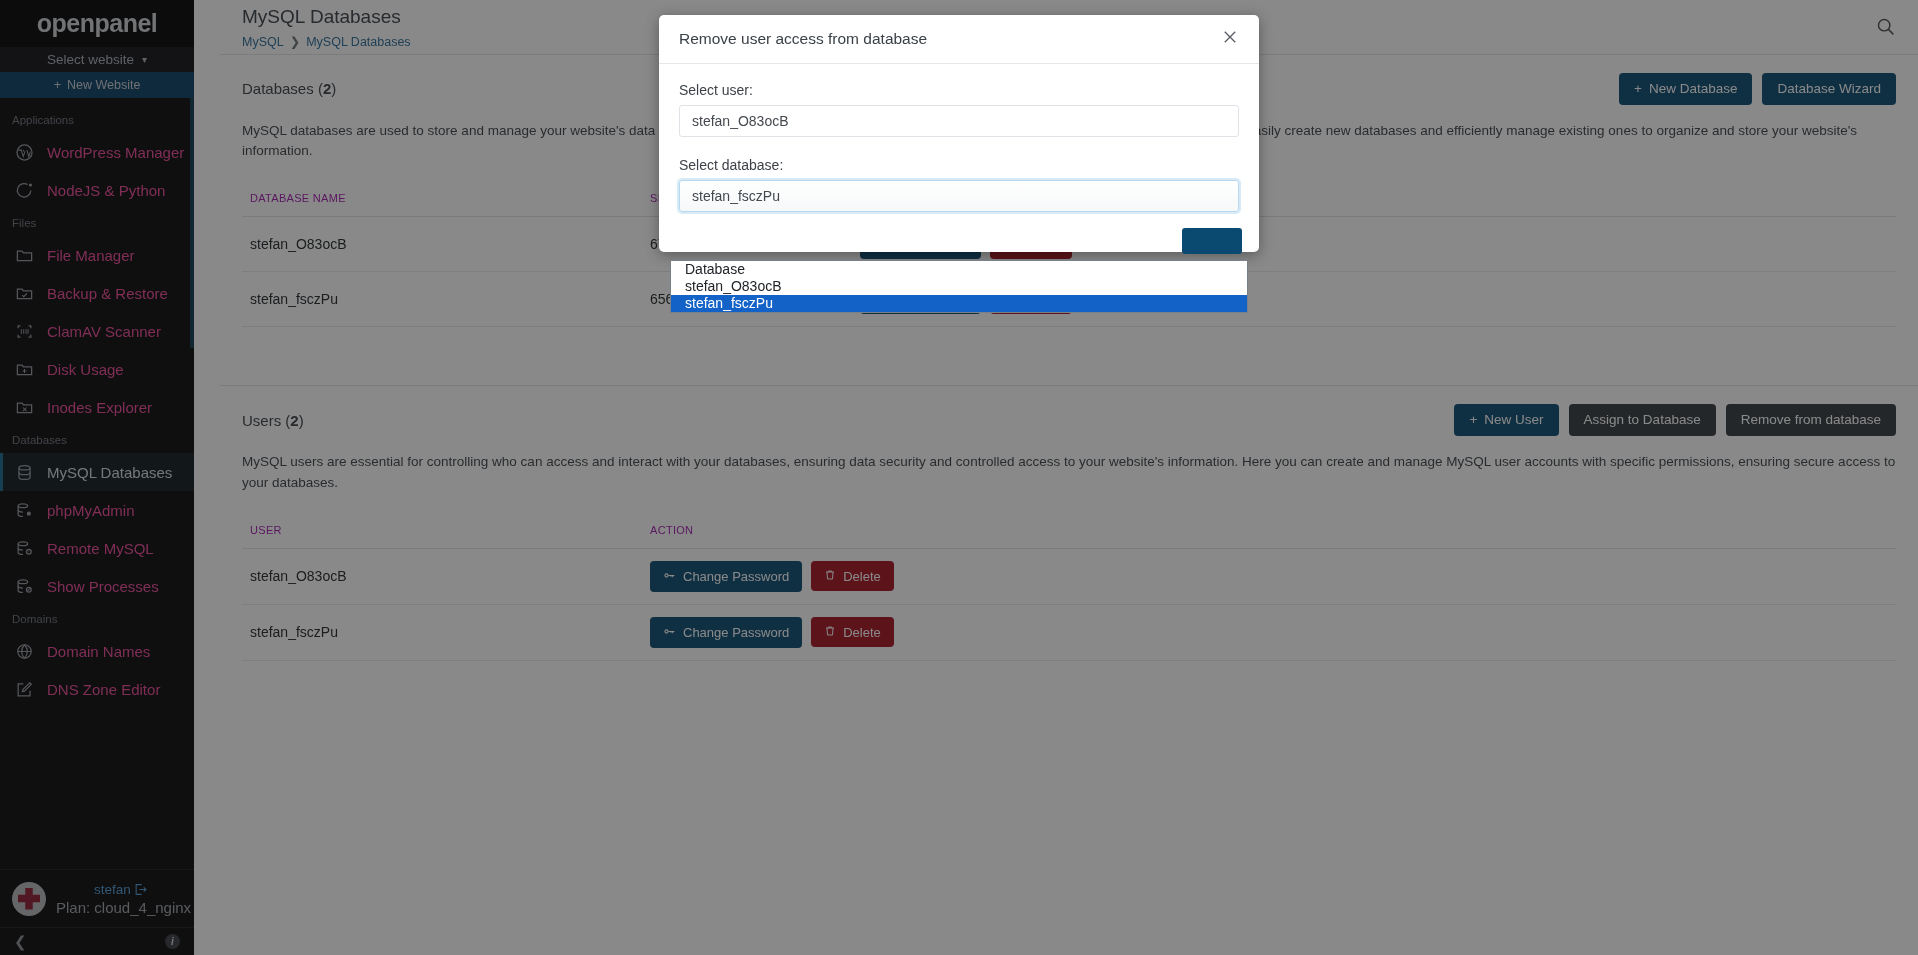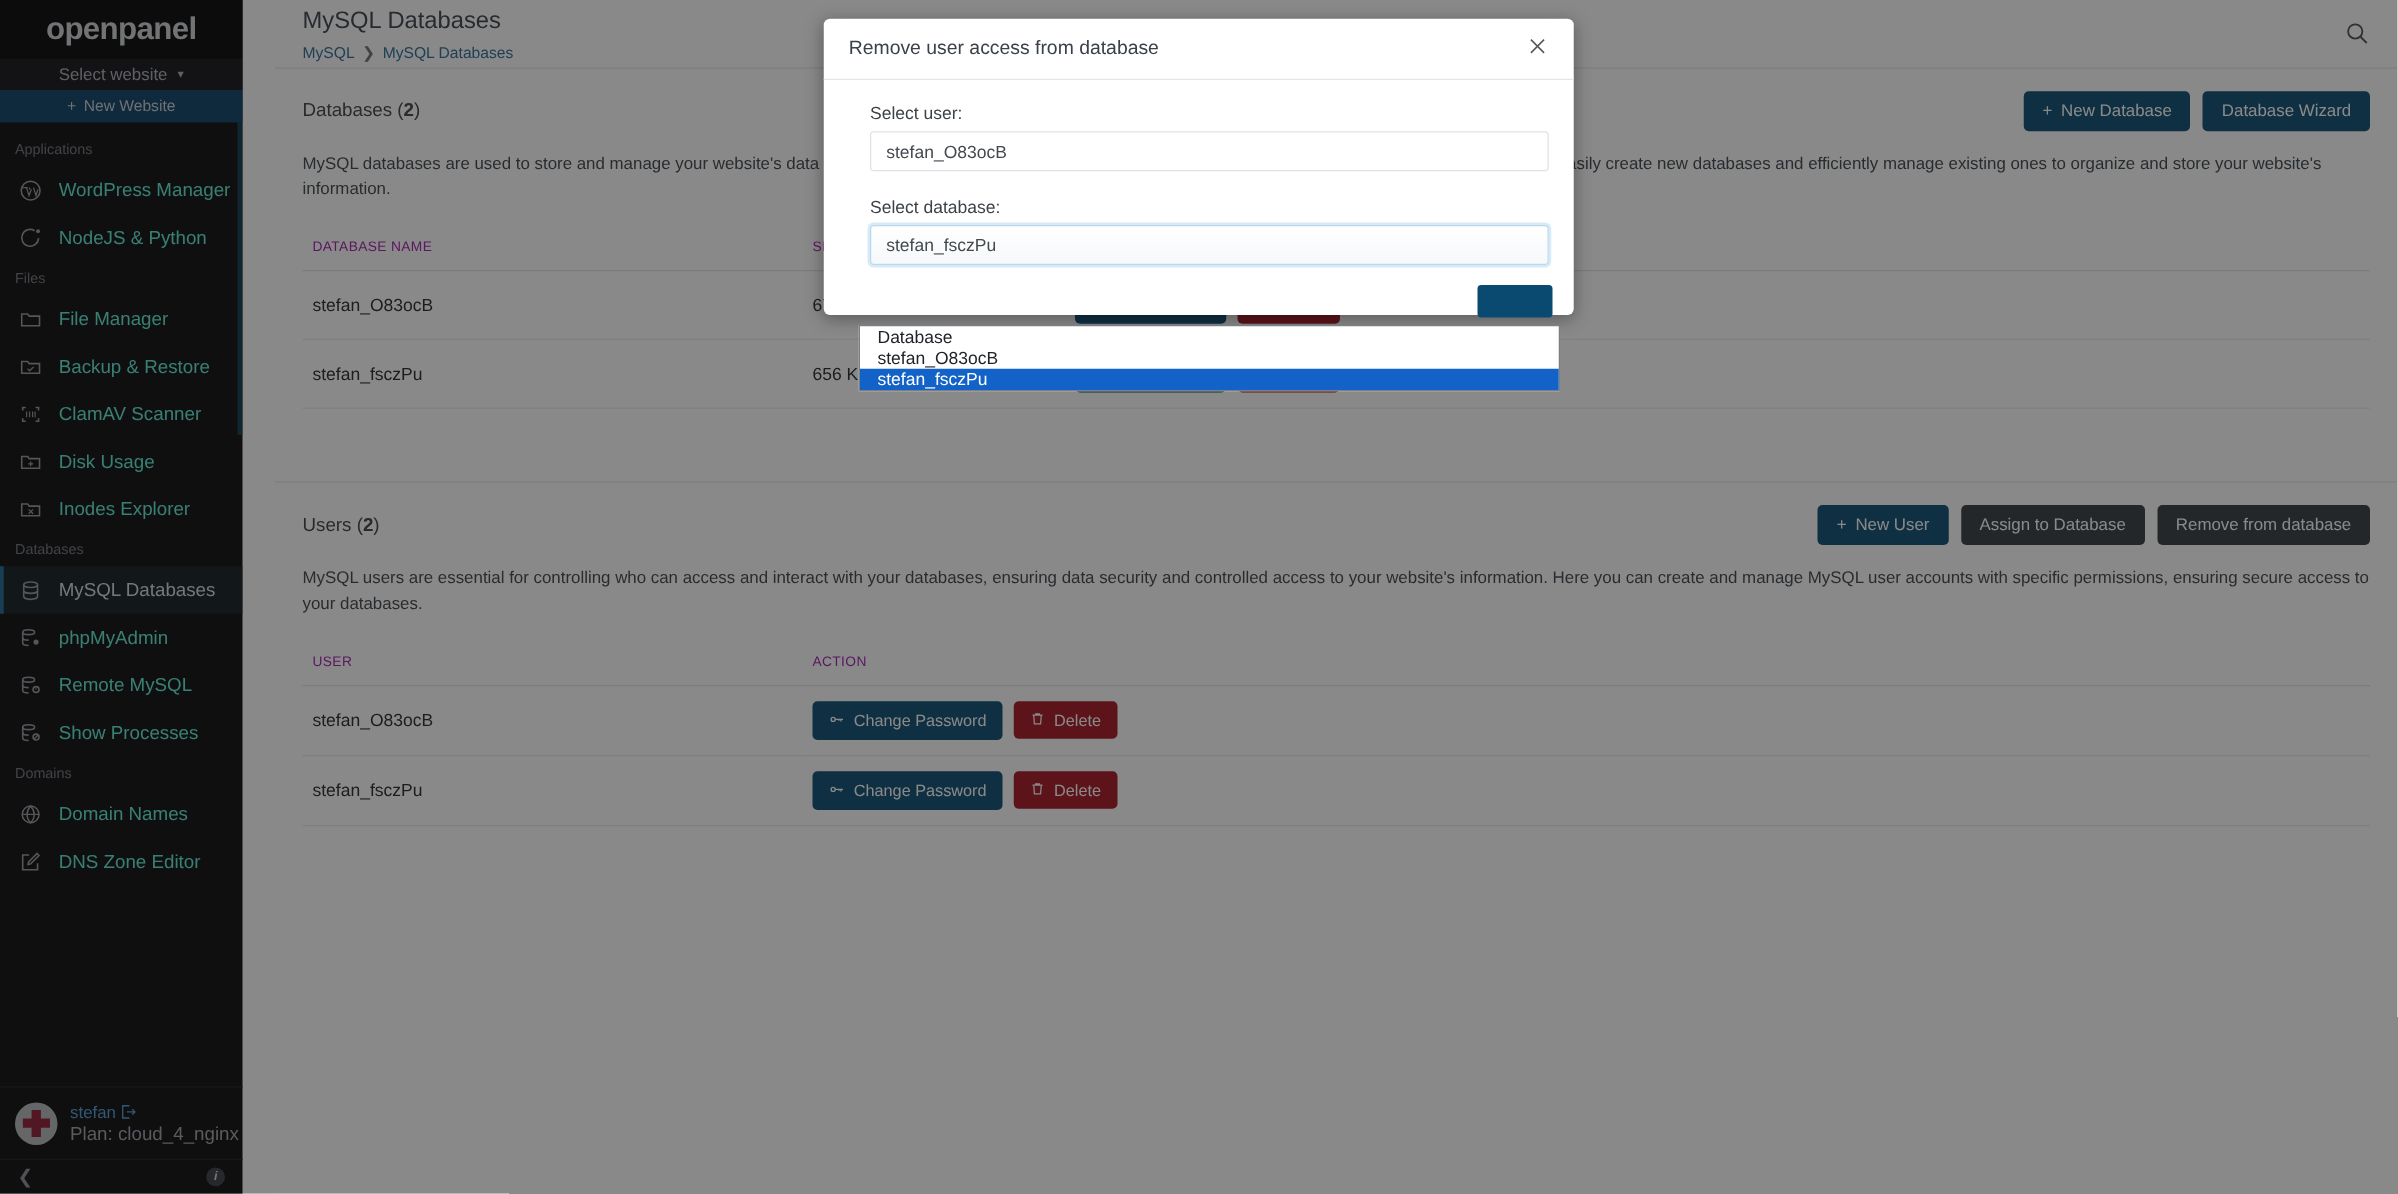--- a/index.html
+++ b/index.html
@@ -50,21 +50,21 @@
     background:#10394f;
   }
   .nav-group-label {
     font-size: 11.5px; color: #6e737c;
     padding: 8px 0 7px 12px;
   }
   .nav-item {
     height: 38px;
     display: flex; align-items: center; gap: 13px;
     padding-left: 15px;
-    font-size: 15px; color: #5eead4;
+    font-size: 15px; color: #ec4899;
     cursor: pointer;
     position: relative;
   }
   .nav-item.active {
     background: #101a20;
     color: #d8dbe0;
   }
   .nav-item.active::before {
     content: ""; position: absolute; left: 0; top: 0; bottom: 0;
     width: 3px; background: #1b6a94;
@@ -79,21 +79,21 @@
   .avatar {
     width: 34px; height: 34px; border-radius: 50%;
     background: #b6b8ba;
     display: flex; align-items: center; justify-content: center;
     flex: none;
   }
   .avatar-inner {
     width: 22px; height: 22px; background: #8e1d32;
     clip-path: polygon(33% 0,67% 0,67% 33%,100% 33%,100% 67%,67% 67%,67% 100%,33% 100%,33% 67%,0 67%,0 33%,33% 33%);
   }
-  .user-name { font-size: 13.5px; color: #4f9ad4; display:flex; align-items:center; gap:3px; cursor:pointer;}
+  .user-name { font-size: 13.5px; color: #4f9ad4; display:flex; align-items:center; gap:3px; cursor:pointer;margin-left:38px;}
   .user-plan { font-size: 15px; color: #9ea2a9; margin-top: 2px; }
   .side-footer {
     height: 28px; border-top: 1px solid #1b1d22;
     display: flex; align-items: center; justify-content: space-between;
     padding: 0 14px;
   }
   .collapse-arrow { color:#8b8f96; font-size:15px; cursor:pointer; line-height:1; }
   .info-badge {
     width: 15px; height: 15px; border-radius: 50%;
     background: #3a3d43; color: #d7d9dd;
@@ -182,21 +182,21 @@
     z-index: 30;
     overflow: visible;
   }
   .modal-head {
     height: 49px; padding: 0 20px;
     display: flex; align-items: center; justify-content: space-between;
     border-bottom: 1px solid #e4e6e9;
   }
   .modal-title { font-size: 15.5px; color: #3b4148; }
   .modal-x { font-size: 22px; color: #55595f; cursor: pointer; line-height: 1; font-weight: 300;}
-  .modal-body { padding: 18px 20px 22px 20px; position: relative; margin-left: 17px; }
+  .modal-body { padding: 18px 20px 22px 20px; position: relative; }
   .field-label { font-size: 14px; color: #3c4248; margin-bottom: 7px; }
   .field-label.second { margin-top: 20px; }
   .sel-box {
     height: 32px; border: 1px solid #dfe2e6; border-radius: 3px;
     display: flex; align-items: center; padding: 0 12px;
     font-size: 14px; color: #44494f; background: #fff;
     cursor: pointer;
   }
   .sel-box.open {
     border: 1px solid #b6d9ef;

